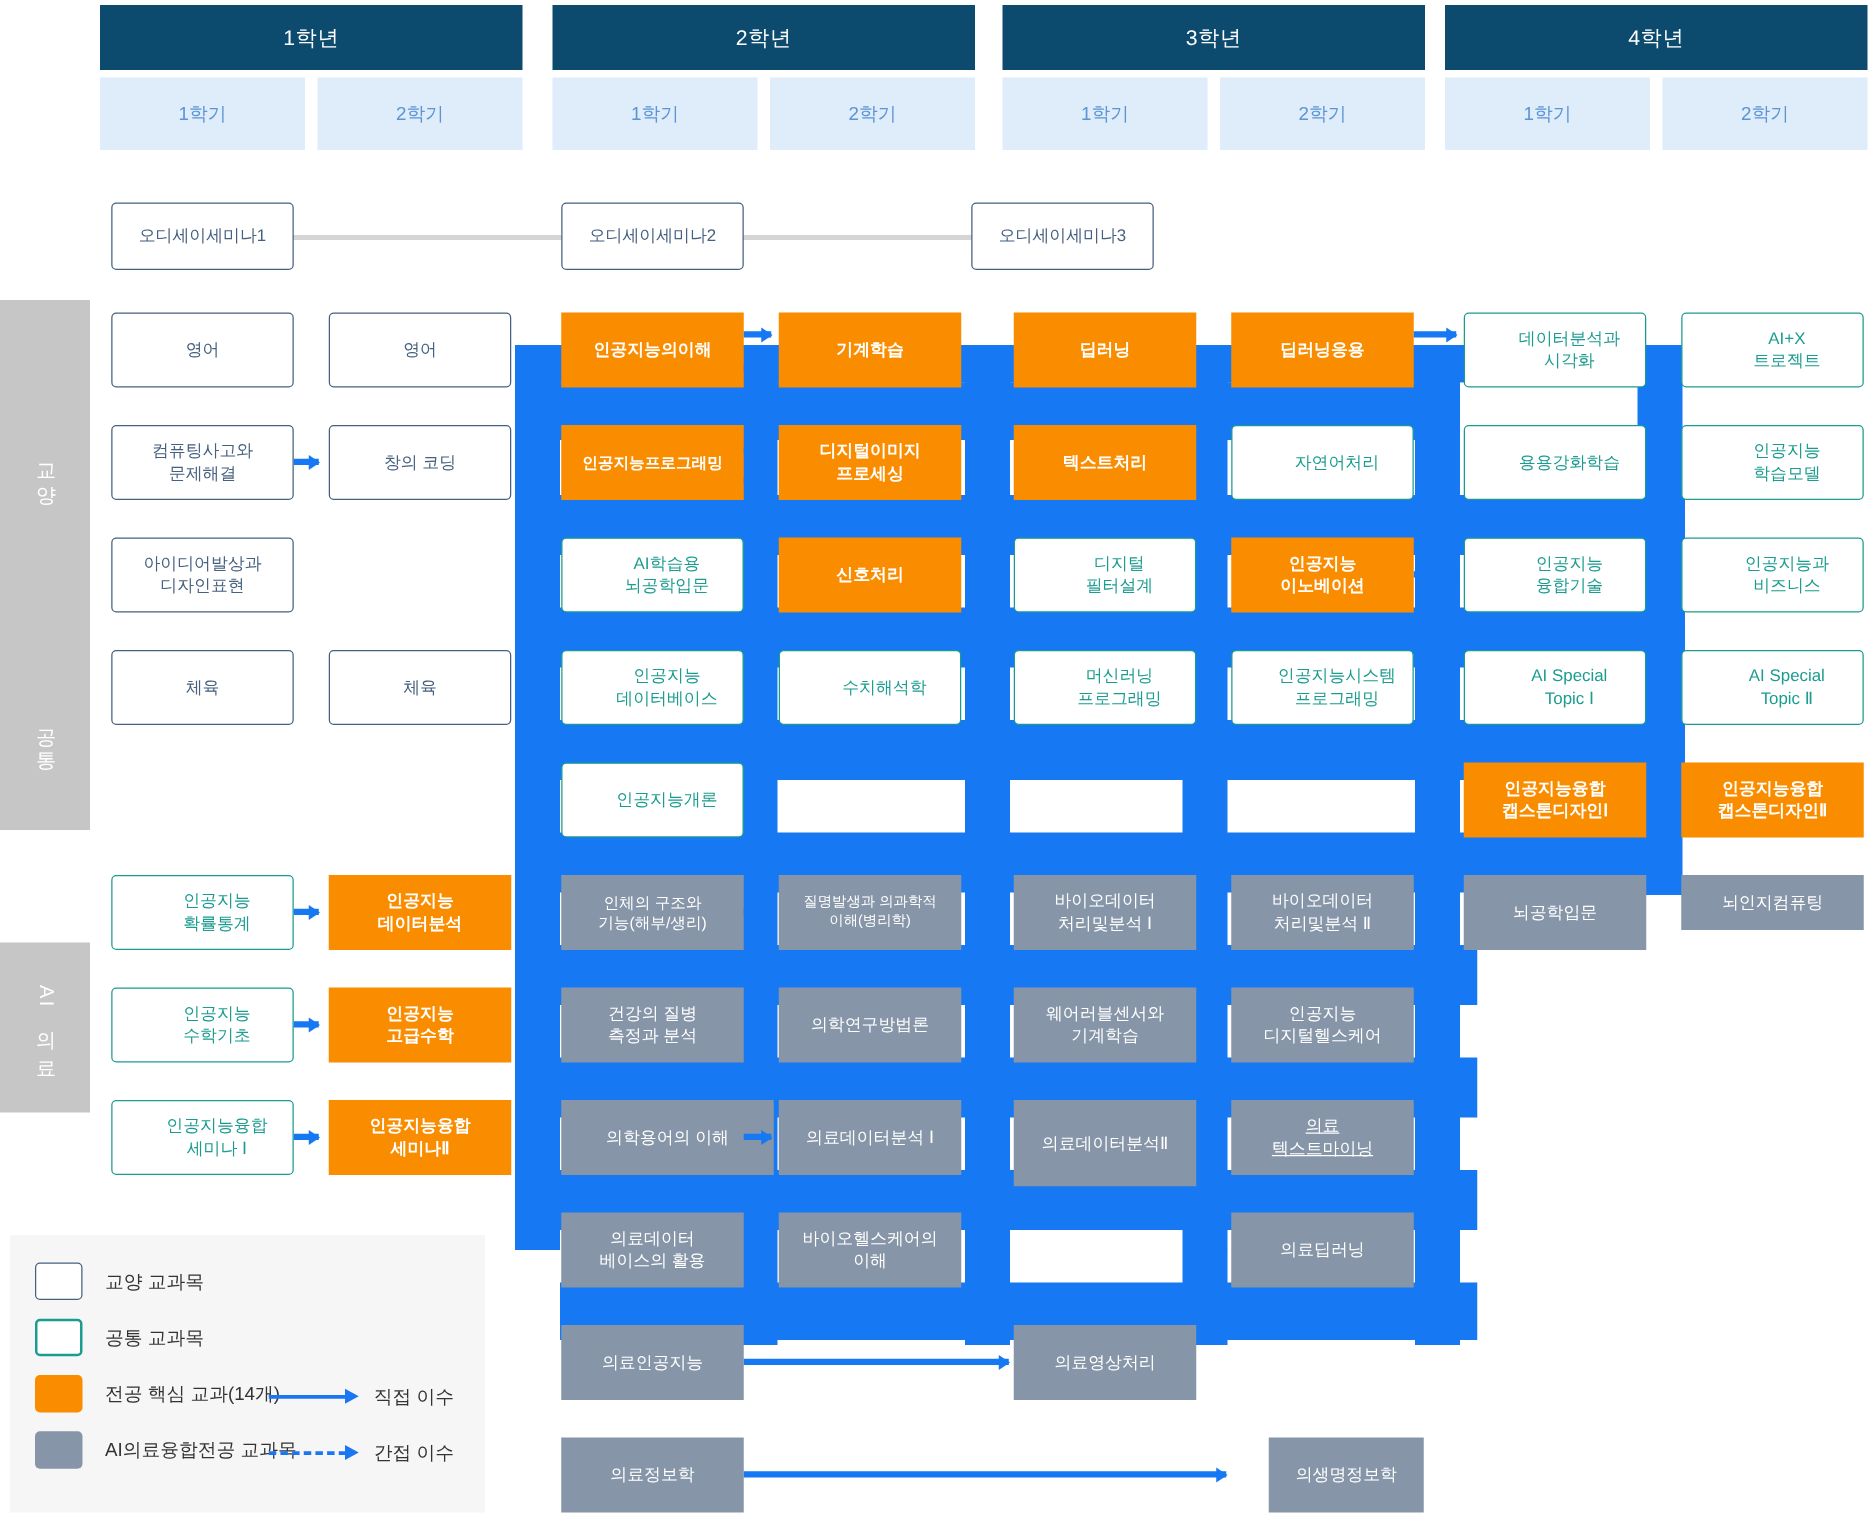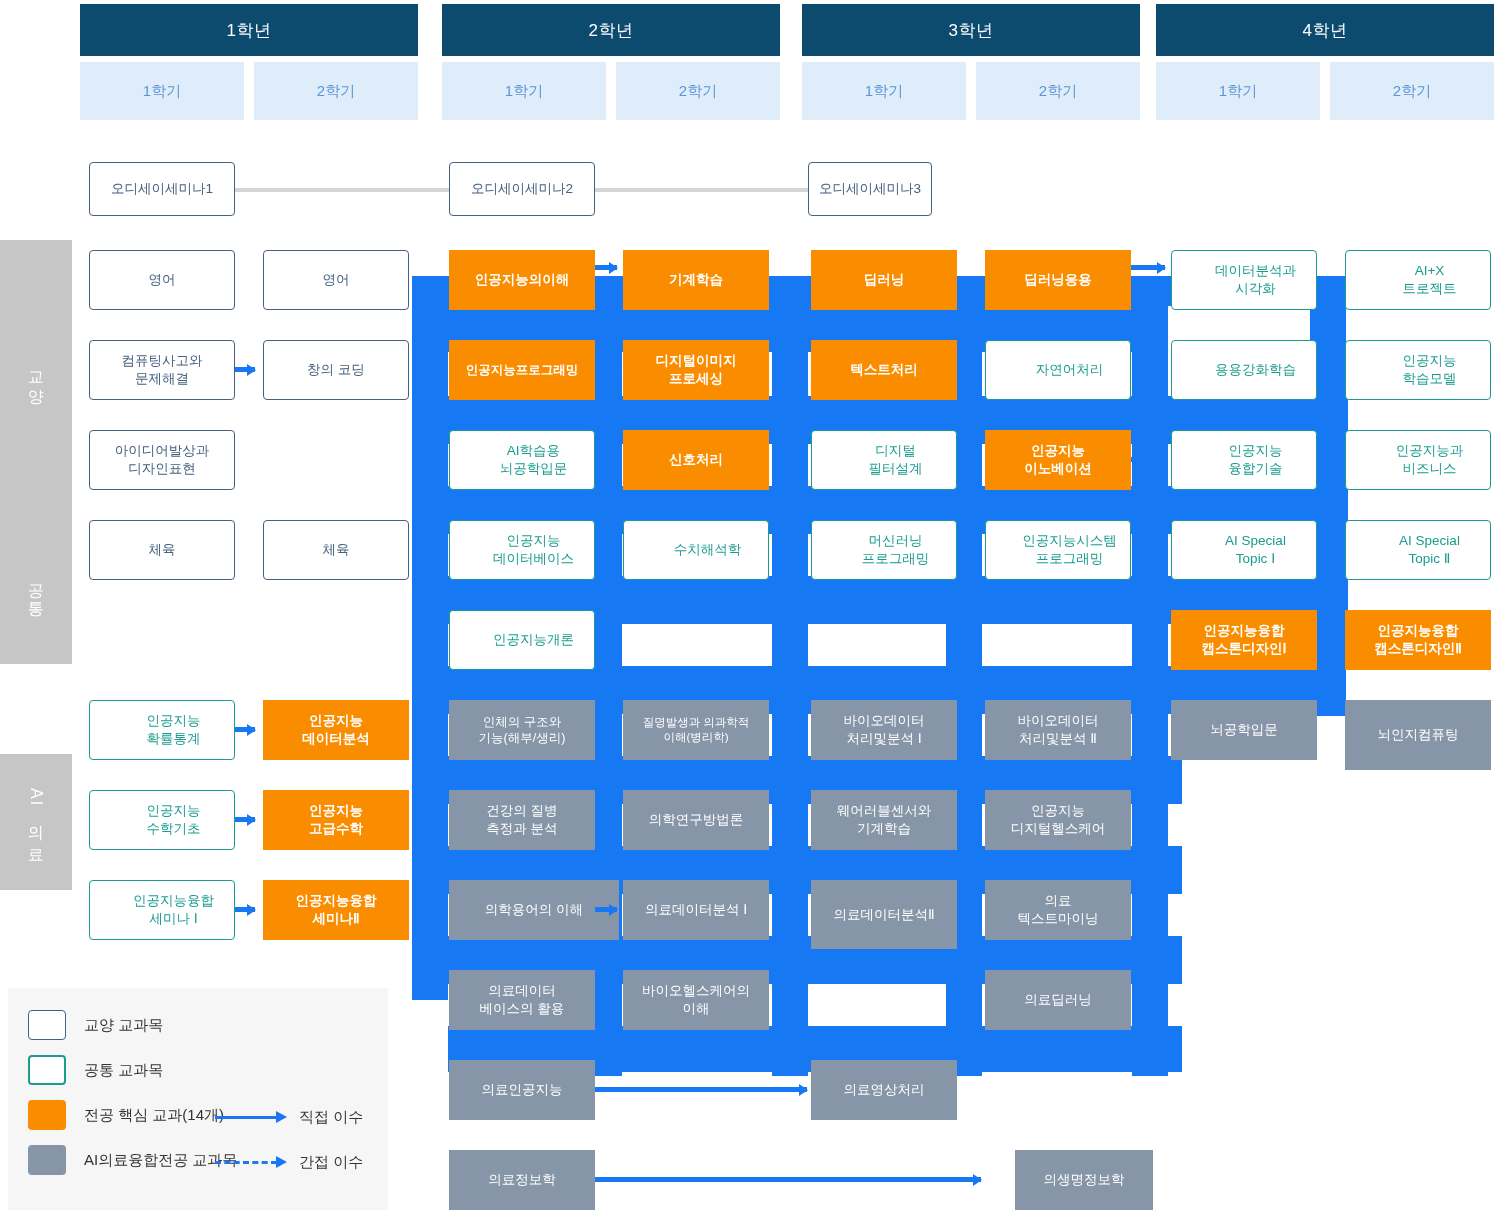--- a/index.html
+++ b/index.html
@@ -187,21 +187,21 @@
 
   <div class="gray-link" style="left:230px; top:188px; width:235px;"></div>
   <div class="gray-link" style="left:590px; top:188px; width:235px;"></div>
 
   <div class="course c-gyoyang odyssey" style="left:89px;  top:162px; width:146px; height:54px;">
     <span>오디세이세미나1</span>
   </div>
   <div class="course c-gyoyang odyssey" style="left:449px; top:162px; width:146px; height:54px;">
     <span>오디세이세미나2</span>
   </div>
-  <div class="course c-gyoyang odyssey" style="left:808px; top:162px; width:124px; height:54px;">
+  <div class="course c-gyoyang odyssey" style="left:777px; top:162px; width:146px; height:54px;">
     <span>오디세이세미나3</span>
   </div>
 
   <div class="course c-gyoyang" style="left:89px; top:250px; width:146px; height:60px;">
     <span>영어</span></div>
   <div class="course c-gyoyang" style="left:89px; top:340px; width:146px; height:60px;">
     <span>컴퓨팅사고와
 문제해결</span></div>
   <div class="course c-gyoyang" style="left:89px; top:430px; width:146px; height:60px;">
     <span>아이디어발상과
@@ -317,26 +317,26 @@
 이노베이션</span></div>
   <div class="course c-common" style="left:985px; top:520px; width:146px; height:60px;">
     <span>인공지능시스템
 프로그래밍</span></div>
   <div class="course c-med" style="left:985px; top:700px; width:146px; height:60px;">
     <span>바이오데이터
 처리및분석 Ⅱ</span></div>
   <div class="course c-med" style="left:985px; top:790px; width:146px; height:60px;">
     <span>인공지능
 디지털헬스케어</span></div>
-  <div class="course c-med" style="left:985px; top:880px; width:146px; height:60px;">
+  <div class="course c-med" style="left:985px; top:880px; width:146px; height:60px;text-decoration:underline;">
     <span>의료
 텍스트마이닝</span></div>
   <div class="course c-med" style="left:985px; top:970px; width:146px; height:60px;">
     <span>의료딥러닝</span></div>
-  <div class="course c-med" style="left:1015px; top:1150px; width:138px; height:60px;">
+  <div class="course c-med" style="left:1015px; top:1150px; width:124px; height:60px;">
     <span>의생명정보학</span></div>
 
   <div class="course c-common" style="left:1171px; top:250px; width:146px; height:60px;">
     <span>데이터분석과
 시각화</span></div>
   <div class="course c-common" style="left:1171px; top:340px; width:146px; height:60px;">
     <span>용용강화학습</span></div>
   <div class="course c-common" style="left:1171px; top:430px; width:146px; height:60px;">
     <span>인공지능
 융합기술</span></div>
@@ -357,21 +357,21 @@
 학습모델</span></div>
   <div class="course c-common" style="left:1345px; top:430px; width:146px; height:60px;">
     <span>인공지능과
 비즈니스</span></div>
   <div class="course c-common" style="left:1345px; top:520px; width:146px; height:60px;">
     <span>AI Special
 Topic Ⅱ</span></div>
   <div class="course c-core" style="left:1345px; top:610px; width:146px; height:60px;">
     <span>인공지능융합
 캡스톤디자인Ⅱ</span></div>
-  <div class="course c-med" style="left:1345px; top:700px; width:146px; height:70px;">
+  <div class="course c-med" style="left:1345px; top:700px; width:146px; height:44px;">
     <span>뇌인지컴퓨팅</span></div>
 
   <div class="arrow" style="left:595px; top:265px; width:22px;"></div>
   <div class="arrow" style="left:595px; top:292px; width:22px;"></div>
   <div class="arrow" style="left:595px; top:358px; width:22px;"></div>
   <div class="arrow" style="left:595px; top:382px; width:22px;"></div>
   <div class="arrow" style="left:595px; top:547px; width:22px;"></div>
   <div class="arrow" style="left:595px; top:727px; width:22px;"></div>
   <div class="arrow" style="left:595px; top:907px; width:22px;"></div>
   <div class="arrow" style="left:1131px;top:265px; width:34px;"></div>

